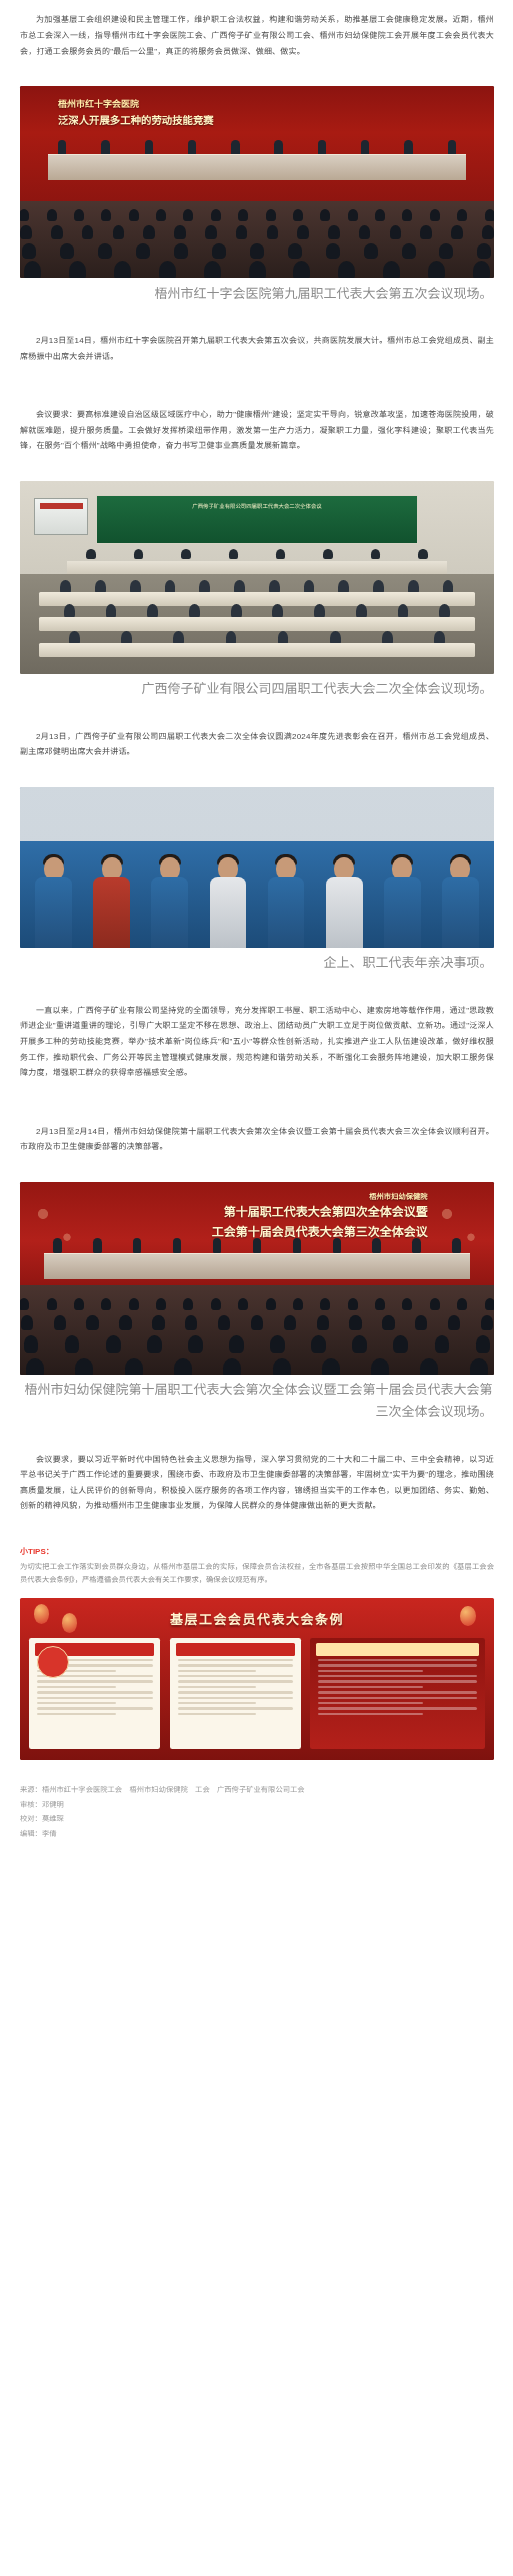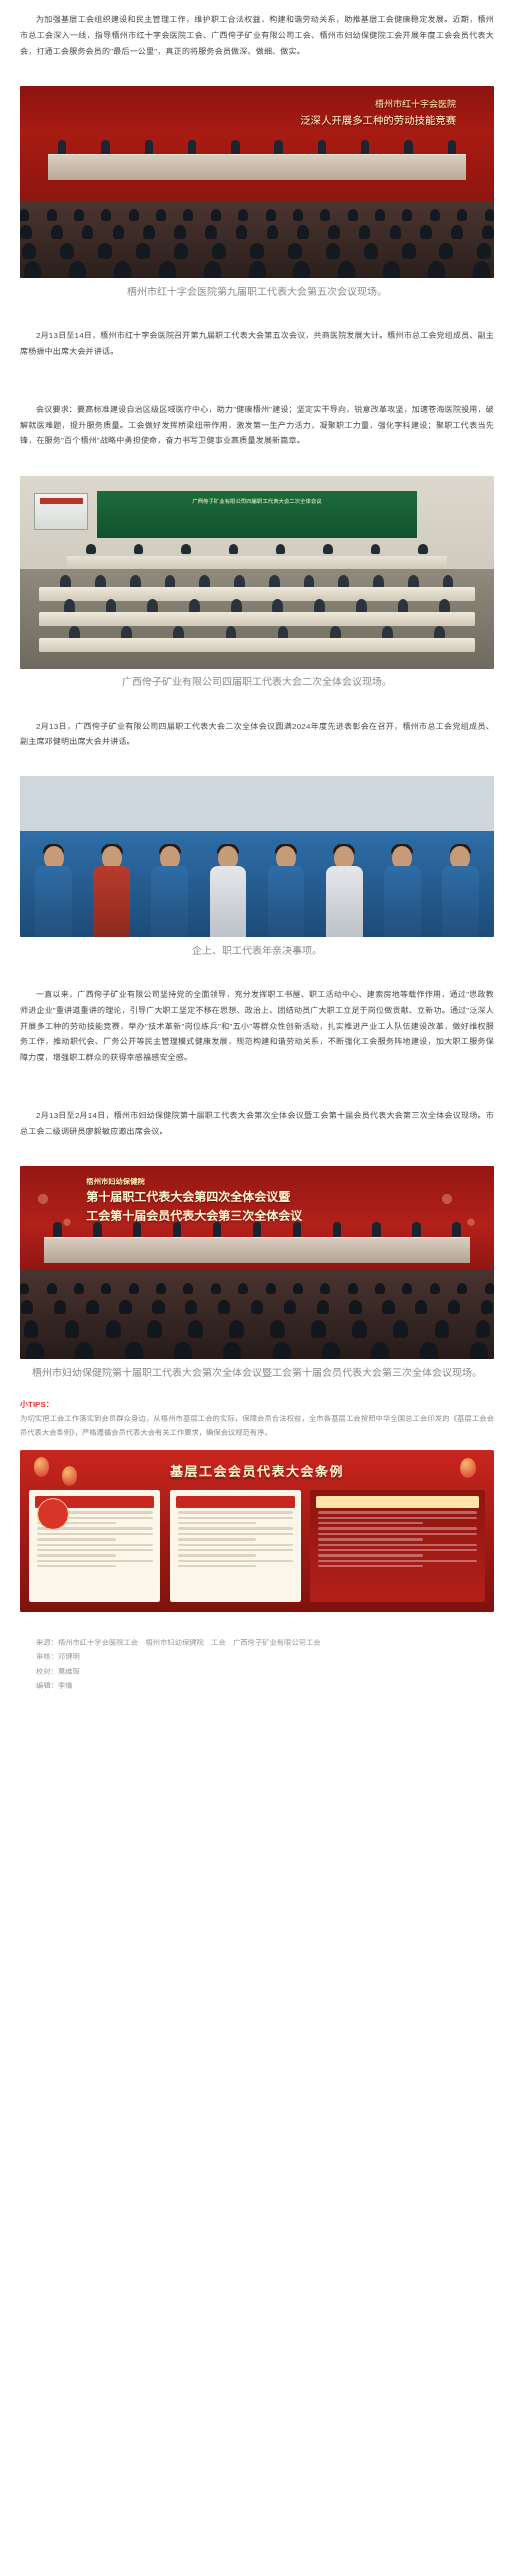--- a/index.html
+++ b/index.html
@@ -35,37 +35,37 @@
     padding: 0 20px;
   }
   .photo {
     width: 100%;
     position: relative;
     overflow: hidden;
     border-radius: 1.5px;
     background: #23303d;
   }
   .caption {
-    font-size: 10px;
+    font-size: 13px;
     line-height: 1.7;
     color: #8c8c8c;
     padding: 4.6px 1.5px 0 1.5px;
-    text-align: center;
+    text-align: right;
   }
 
   
   .p1 { height: 192px; background: linear-gradient(#2b1a18 0%, #402220 45%, #6d3a30 100%); }
   .p1 .stage {
     position: absolute; left: 0; right: 0; top: 0; height: 116px;
     background: linear-gradient(#8c1410 0%, #a81b12 40%, #8e1510 100%);
   }
   .p1 .banner {
     position: absolute; left: 8%; right: 8%; top: 10.8px;
-    text-align: right; color: #ffe9a8;
-    font-size: 9px; font-weight: normal; line-height: 1.6;
+    text-align: left; color: #ffe9a8;
+    font-size: 9px; font-weight: bold; line-height: 1.6;
     text-shadow: 0 0.8px 1.5px rgba(0,0,0,.5);
   }
   .p1 .banner .l2 { font-size: 10.4px; color: #fff3c4; margin-top: 2.3px;}
   .p1 .tbl {
     position: absolute; left: 6%; right: 6%; top: 68px; height: 26px;
     background: linear-gradient(#d9cfc2,#b9a894);
     border-top: 1.5px solid #efe6d8;
   }
   .p1 .seated { position: absolute; top: 54px; left: 8%; right: 8%; height: 17px; display: flex; justify-content: space-between; }
   .p1 .seated i { display:block; width: 8.5px; height: 15.4px; background: #1d2630; border-radius: 4.6px 4.6px 1.5px 1.5px; }
@@ -119,21 +119,21 @@
   .p3 .pp.red .torso { background:linear-gradient(#b93b2c,#8c2a1e); }
 
   
   .p4 { height: 193px; background:#2a1b1a; }
   .p4 .stage { position:absolute; left:0; right:0; top:0; height:107px; background:linear-gradient(#951712,#b2201a 55%, #8e1511); }
   .p4 .motif { position:absolute; right:4.6px; top:4.6px; width:60px; height:93px; opacity:.35;
       background: radial-gradient(circle at 30% 30%, #f7c9a0 0 6%, transparent 7%),
                   radial-gradient(circle at 70% 55%, #f7c9a0 0 5%, transparent 6%),
                   radial-gradient(circle at 40% 80%, #f7c9a0 0 5%, transparent 6%); }
   .p4 .motif.l { left:4.6px; right:auto; }
-  .p4 .banner { position:absolute; left:14%; right:14%; top:9.3px; text-align:left; color:#ffeeb4; font-weight:bold;
+  .p4 .banner { position:absolute; left:14%; right:14%; top:9.3px; text-align:right; color:#ffeeb4; font-weight:bold;
       font-size:7.3px; line-height:1.65; text-shadow:0 0.8px 1.5px rgba(0,0,0,.45); }
   .p4 .banner .big { font-size:12px; color:#fff6cf; }
   .p4 .tbl { position:absolute; left:5%; right:5%; top:71px; height:26px; background:linear-gradient(#d7cdbf,#b4a392); border-top:1.5px solid #efe6d8; }
   .p4 .seated { position:absolute; top:56px; left:7%; right:7%; height:17px; display:flex; justify-content:space-between; }
   .p4 .seated i { display:block; width:8.5px;height:15.4px;background:#1b232c;border-radius:4.6px 4.6px 1.5px 1.5px; }
   .p4 .rows { position:absolute; left:0; right:0; bottom:0; height:90px; background:linear-gradient(#4a342f,#261b19); }
   .p4 .row { position:absolute; left:-2%; right:-2%; display:flex; justify-content:space-around; }
   .p4 .row span { display:block; background:#12161d; border-radius:50% 50% 30% 30%; }
   .p4 .r1{bottom:65px;} .p4 .r1 span{width:10px;height:11.6px;}
   .p4 .r2{bottom:45px;} .p4 .r2 span{width:12.4px;height:14.7px;}
@@ -170,21 +170,21 @@
   .poster .lantern { position:absolute; width:15.4px; height:20px; border-radius:50%;
       background:radial-gradient(circle at 35% 30%, #ffd27a, #d8342a); opacity:.85; }
 
   
   .footer {
     padding: 10.8px 20px 0 20px;
     font-size: 7.3px;
     line-height: 2.0;
     color: #9a9a9a;
   }
-  .footer div { white-space: nowrap; overflow: hidden; text-overflow: ellipsis; margin-left: 16px; }
+  .footer div { white-space: nowrap; overflow: hidden; text-overflow: ellipsis; }
 </style>
 </head>
 <body>
 
 <div class="page">
 
   <p class="para indent first">为加强基层工会组织建设和民主管理工作，维护职工合法权益，构建和谐劳动关系，助推基层工会健康稳定发展。近期，梧州市总工会深入一线，指导梧州市红十字会医院工会、广西侉子矿业有限公司工会、梧州市妇幼保健院工会开展年度工会会员代表大会，打通工会服务会员的"最后一公里"，真正的将服务会员做深、做细、做实。</p>
 
   <div class="figure">
     <div class="photo p1">
@@ -391,21 +391,21 @@
             <div class="hair"></div>
             <div class="hd"></div>
             <div class="torso"></div>
           </div>
       </div>
     </div>
     <div class="caption">企上、职工代表年亲决事项。</div>
   </div>
 
   <p class="para indent">一直以来，广西侉子矿业有限公司坚持党的全面领导，充分发挥职工书屋、职工活动中心、建索房地等载作作用，通过"思政教师进企业"重讲道重讲的理论，引导广大职工坚定不移在思想、政治上、团结动员广大职工立足于岗位做贡献、立新功。通过"泛深人开展多工种的劳动技能竞赛，举办"技术革新"岗位练兵"和"五小"等群众性创新活动，扎实推进产业工人队伍建设改革，做好维权服务工作，推动职代会、厂务公开等民主管理模式健康发展，规范构建和谐劳动关系，不断强化工会服务阵地建设，加大职工服务保障力度，增强职工群众的获得幸感福感安全感。</p>
-  <p class="para indent">2月13日至2月14日，梧州市妇幼保健院第十届职工代表大会第次全体会议暨工会第十届会员代表大会第三次全体会议现场。市总工会二级调研员廖毅敏应邀出席会议。</p>
+  <p class="para indent">2月13日至2月14日，梧州市妇幼保健院第十届职工代表大会第次全体会议暨工会第十届会员代表大会三次全体会议顺利召开。市政府及市卫生健康委部署的决策部署。</p>
 
   <div class="figure">
     <div class="photo p4">
       <div class="stage"></div>
       <div class="motif l"></div>
       <div class="motif"></div>
       <div class="banner">
         <div>梧州市妇幼保健院</div>
         <div class="big">第十届职工代表大会第四次全体会议暨</div>
         <div class="big">工会第十届会员代表大会第三次全体会议</div>
@@ -486,20 +486,21 @@
             <span></span>
             <span></span>
             <span></span>
             <span></span>
           </div>
       </div>
     </div>
     <div class="caption">梧州市妇幼保健院第十届职工代表大会第次全体会议暨工会第十届会员代表大会第三次全体会议现场。</div>
   </div>
 
+  <p class="para indent">会议要求，要以习近平新时代中国特色社会主义思想为指导，深入学习贯彻党的二十大和二十届二中、三中全会精神，以习近平总书记关于广西工作论述的重要要求，围绕市委、市政府及市卫生健康委部署的决策部署，牢固树立"实干为要"的理念，推动围绕高质量发展，让人民评价的创新导向，积极投入医疗服务的各项工作内容，锦绣担当实干的工作本色，以更加团结、务实、勤勉、创新的精神风貌，为推动梧州市卫生健康事业发展，为保障人民群众的身体健康做出新的更大贡献。</p>
 
   <div class="tips-title">小TIPS：</div>
   <div class="tips-body">为切实把工会工作落实到会员群众身边，从梧州市基层工会的实际，保障会员合法权益，全市各基层工会按照中华全国总工会印发的《基层工会会员代表大会条例》，严格遵循会员代表大会有关工作要求，确保会议规范有序。</div>
 
   <div class="figure">
     <div class="poster">
       <div class="lantern" style="left:14px;top:6.2px"></div>
       <div class="lantern" style="left:42px;top:15.4px"></div>
       <div class="lantern" style="right:18.5px;top:7.7px"></div>
       <div class="ptitle">基层工会会员代表大会条例</div>

